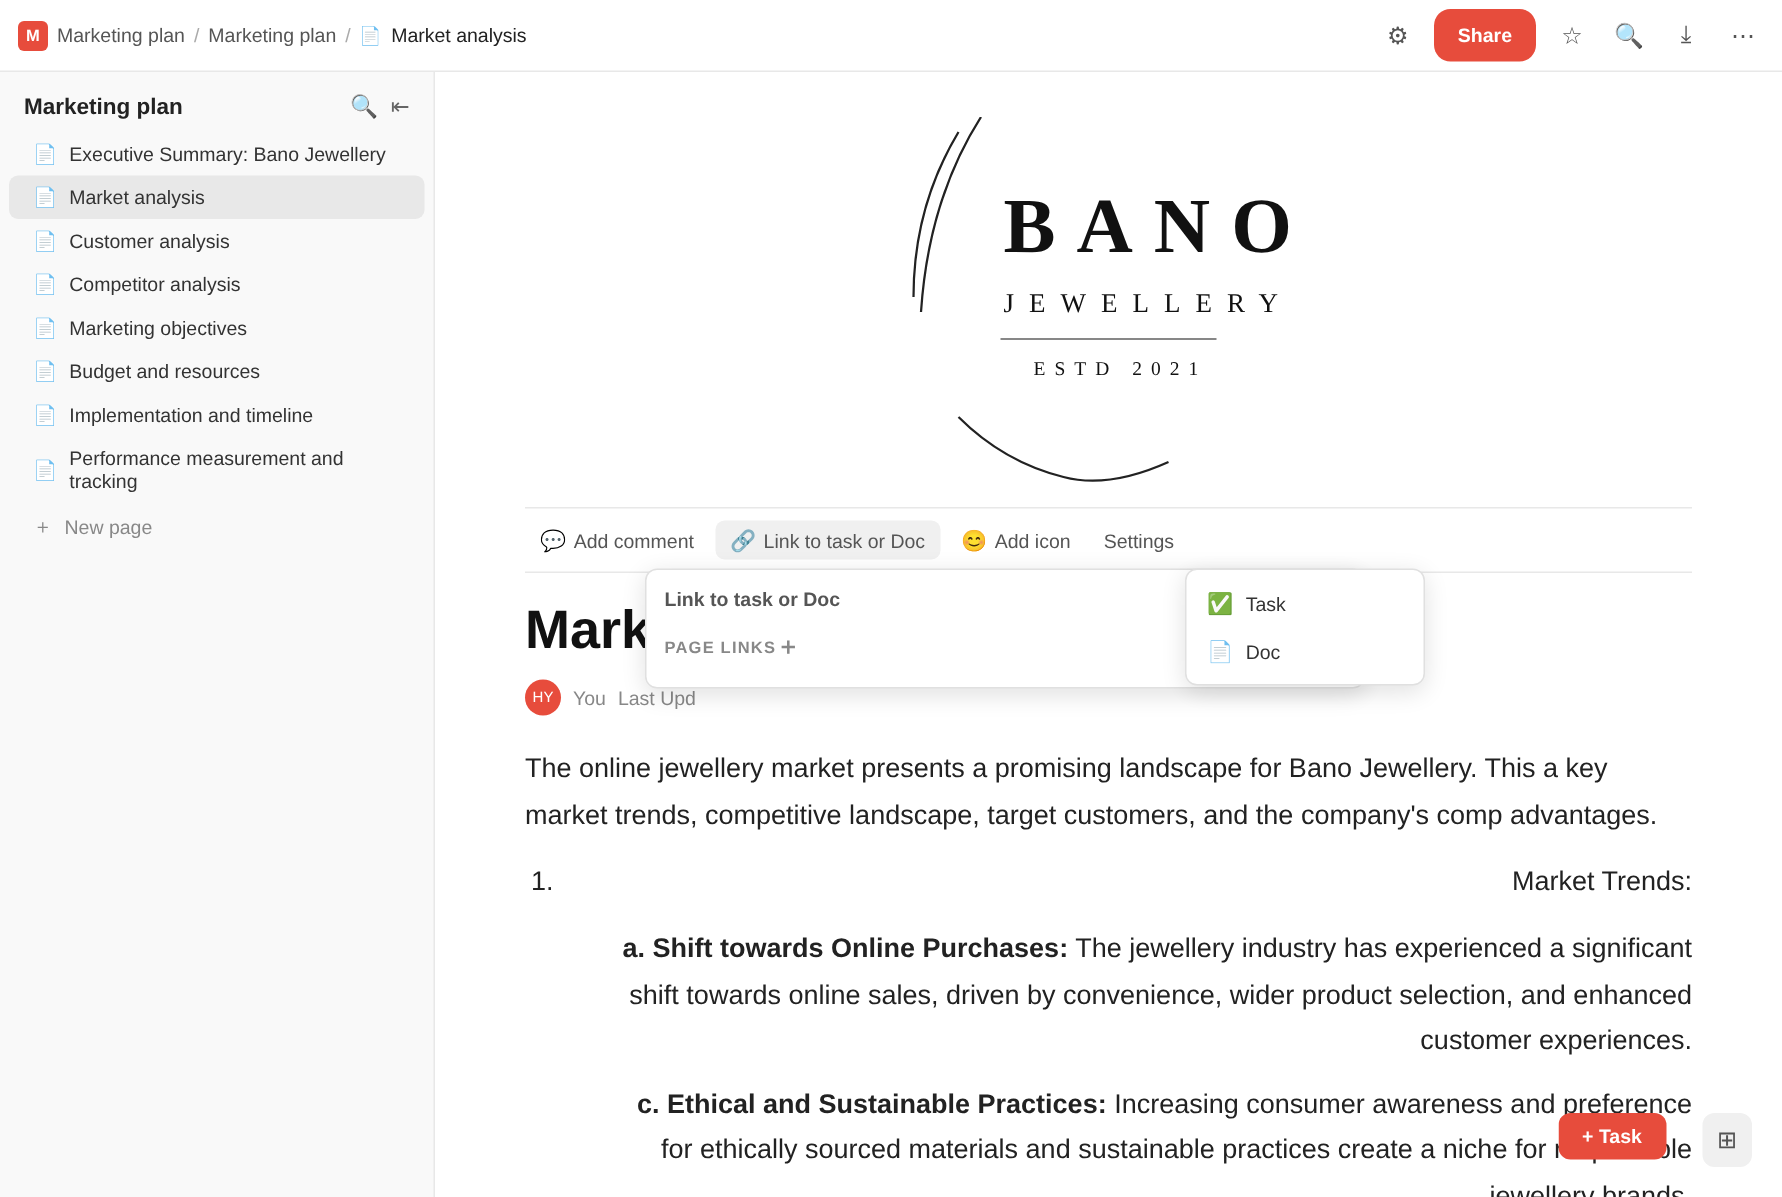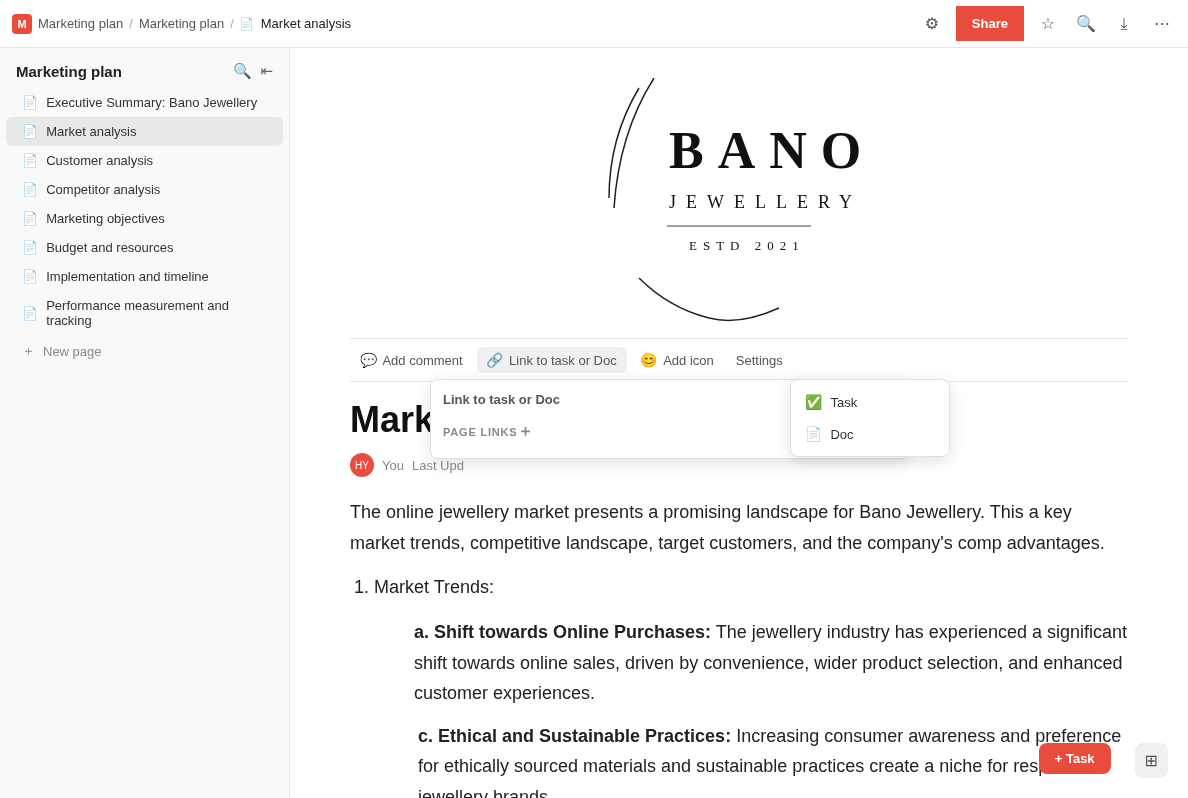--- a/index.html
+++ b/index.html
@@ -53,21 +53,21 @@
       cursor: pointer;
       color: #555;
       font-size: 16px;
       border: none;
       background: none;
     }
     .share-btn {
       background: #e74c3c;
       color: white;
       border: none;
-      border-radius: 0;
+      border-radius: 11px;
       padding: 10px 16px;
       font-size: 13px;
       font-weight: 600;
       cursor: pointer;
     }
 
     
     .main-layout {
       display: flex;
       flex: 1;
@@ -271,21 +271,21 @@
       display: flex;
       align-items: center;
       justify-content: center;
     }
     .doc-body {
       font-size: 18px;
       line-height: 1.7;
       color: #222;
     }
     .doc-body p { margin-bottom: 14px; }
-    .doc-body ol { margin-left: 24px; margin-bottom: 14px; }
+    .doc-body ol { margin-left: 24px; margin-bottom: 14px; text-align: right; }
     .doc-body ol li { margin-bottom: 10px; }
 
     
     .bottom-right {
       position: fixed;
       bottom: 20px;
       right: 20px;
       display: flex;
       align-items: flex-start;
       gap: 24px;

